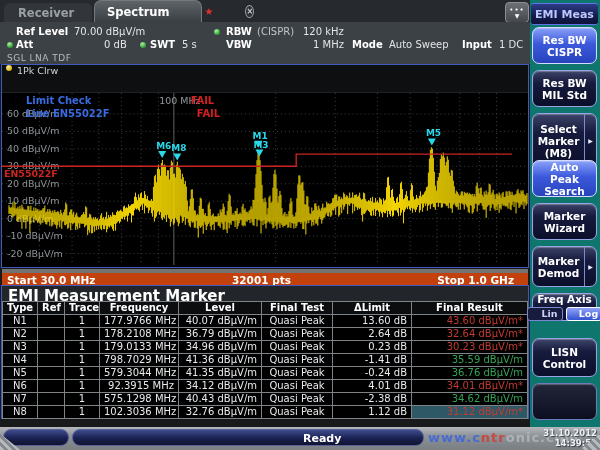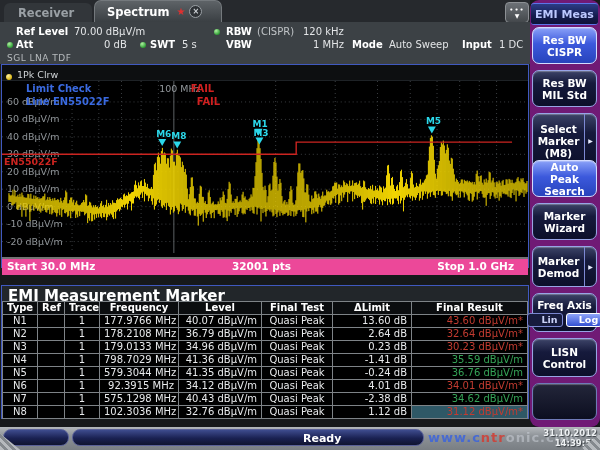--- a/index.html
+++ b/index.html
@@ -3,23 +3,23 @@
 <meta charset="utf-8">
 <style>
   html,body{margin:0;padding:0;background:#000;}
   .screen{position:relative;width:600px;height:450px;background:#17191b;overflow:hidden;
           font-family:"DejaVu Sans",sans-serif;-webkit-font-smoothing:antialiased;}
   
   .tabbar{position:absolute;left:0;top:0;width:530px;height:22px;background:#26292d;}
   .tab{position:absolute;display:flex;align-items:center;font-weight:bold;font-size:11.5px;box-sizing:border-box;}
   .tab-receiver{left:4px;top:3px;width:88px;height:19px;background:#32363a;color:#9aa0a5;
                 border-radius:6px 6px 0 0;padding:0 0 0 14px;}
-  .tab-spectrum{left:94px;top:0;width:128px;height:22px;color:#fff;padding:0 0 0 12px;
+  .tab-spectrum{left:94px;top:0;width:108px;height:22px;color:#fff;padding:0 0 0 12px;
                 background:linear-gradient(#5e6367,#3a3f43);border:1px solid #74797d;border-bottom:none;
-                border-radius:7px 7px 0 0;}
+                border-radius:7px 7px 0 0;gap:28px;}
   .tab-star{color:#e03030;font-size:10px;margin-left:7px;}
   .tab-close{display:inline-flex;align-items:center;justify-content:center;margin-left:4px;
              width:11px;height:11px;border-radius:50%;border:1px solid #9aa0a5;background:#2e3236;
              color:#cdd2d6;font-size:8px;line-height:1;}
   .menu-btn{position:absolute;left:505px;top:2px;width:22px;height:19px;border:1px solid #8c9094;border-radius:4px;
             background:linear-gradient(#6c7176,#44484c);display:flex;flex-direction:column;align-items:center;
             justify-content:center;color:#fff;}
   .menu-dots{font-size:7px;line-height:6px;letter-spacing:1px;}
   .menu-arrow{font-size:6px;line-height:6px;}
   
@@ -27,43 +27,43 @@
   .header span{position:absolute;white-space:nowrap;}
   .hlabel{color:#fff;font-weight:bold;}
   .hval{color:#e3e5e7;}
   .hdim{color:#c0c4c7;}
   .dot{position:absolute;width:6px;height:6px;border-radius:50%;
        background:radial-gradient(circle at 35% 30%,#aef0a0,#2f9e35 70%);}
   .enh{color:#b7bbbe;font-size:9px;letter-spacing:.5px;}
   
   .chartbox{position:absolute;left:1px;top:64px;width:528px;height:204px;box-sizing:border-box;
             border:1px solid #4059c0;background:#000;}
-  .tracebar{height:16px;display:flex;align-items:flex-end;background:#0d0f11;border-bottom:1px solid #1e2226;
+  .tracebar{height:28px;display:flex;align-items:flex-start;background:#0d0f11;border-bottom:1px solid #1e2226;
             font-size:9.5px;color:#cfd3d6;padding-left:4px;box-sizing:border-box;}
   .ydot{width:6px;height:6px;border-radius:50%;margin-right:5px;
         background:radial-gradient(circle at 35% 30%,#fff1a0,#d9b410 70%);}
-  .startbar{height:16px;position:relative;background:#ec4899;color:#fff;font-weight:bold;font-size:10.5px;
-            border-top:2px solid #737373;}
+  .startbar{height:16px;position:relative;background:#c2410c;color:#fff;font-weight:bold;font-size:10.5px;
+            border-top:4px solid #737373;}
   .startbar span{position:absolute;top:1px;white-space:nowrap;}
   .s-start{left:5px;} .s-pts{left:230px;} .s-stop{right:14px;}
   
   .tablebox{position:absolute;left:1px;top:285px;width:528px;height:134px;box-sizing:border-box;
             border:1px solid #4059c0;background:#000;}
   .table-title{height:15px;background:#22262a;color:#fff;font-weight:bold;font-size:15px;
                padding:1px 0 0 6px;box-sizing:border-box;}
   table.mk{width:100%;border-collapse:collapse;table-layout:fixed;}
   .mk th,.mk td{border:1px solid #7e8387;font-size:10px;height:13px;padding:0 4px;line-height:12px;
                 white-space:nowrap;overflow:hidden;box-sizing:border-box;}
   .mk th{color:#fff;font-weight:bold;background:#0b0d0f;text-align:center;}
   .mk td{color:#e8eaec;background:#000;}
   .mk td.c{text-align:center;} .mk td.r{text-align:right;}
   .mk td.fail{color:#c23b30;} .mk td.pass{color:#35a457;}
   .mk td.selected{background:#2f5866;}
   
-  .sidebar{position:absolute;left:530px;top:0;width:70px;height:427px;background:#701a75;border-radius:9px;}
+  .sidebar{position:absolute;left:530px;top:0;width:70px;height:427px;background:#0f766e;}
   .sb-header{position:absolute;left:1px;right:2px;top:3px;height:20px;display:flex;align-items:center;
              justify-content:center;font-weight:bold;font-size:11px;color:#bcc8ff;border-radius:3px;
              background:linear-gradient(#2c3c86,#141c4e 60%,#0e1338);border-top:1px solid #5c74e8;
              border-bottom:1px solid #5c74e8;}
   .softkey{position:absolute;left:2px;right:3px;border-radius:7px;display:flex;align-items:center;
            justify-content:center;text-align:center;color:#fff;font-weight:bold;font-size:10.5px;line-height:12px;
            background:linear-gradient(#3d4468,#161a3c 35%,#0c0f2a);border:1px solid #98a4e6;
            box-shadow:inset 0 1px 1px rgba(255,255,255,.28);box-sizing:border-box;}
   .softkey.active{background:linear-gradient(#89a0f8,#3c59dc 45%,#2743bc);border-color:#d3dbff;}
   .softkey.empty{background:linear-gradient(#23263a,#0c0e20);border-color:#6f7ab8;}
@@ -325,21 +325,21 @@
       <div class="softkey active" style="top: 160px; height: 37px;">
         <div class="sk-label">Auto Peak Search</div>
       </div>
       <div class="softkey " style="top: 203px; height: 37px;">
         <div class="sk-label">Marker Wizard</div>
       </div>
       <div class="softkey " style="top: 246px; height: 41px;">
         <div class="sk-label">Marker Demod</div>
         <div class="sk-arrow">▶</div>
       </div>
-      <div class="softkey toggle" style="top: 293px; height: 39px;">
+      <div class="softkey toggle" style="top: 293px; height: 28px;">
         <div>Freq Axis</div>
         <div class="sk-toggles">
           <span class="sk-toggle">Lin</span>
           <span class="sk-toggle sel">Log</span>
         </div>
       </div>
       <div class="softkey " style="top: 338px; height: 39px;">
         <div class="sk-label">LISN Control</div>
       </div>
       <div class="softkey empty" style="top: 383px; height: 37px;">

